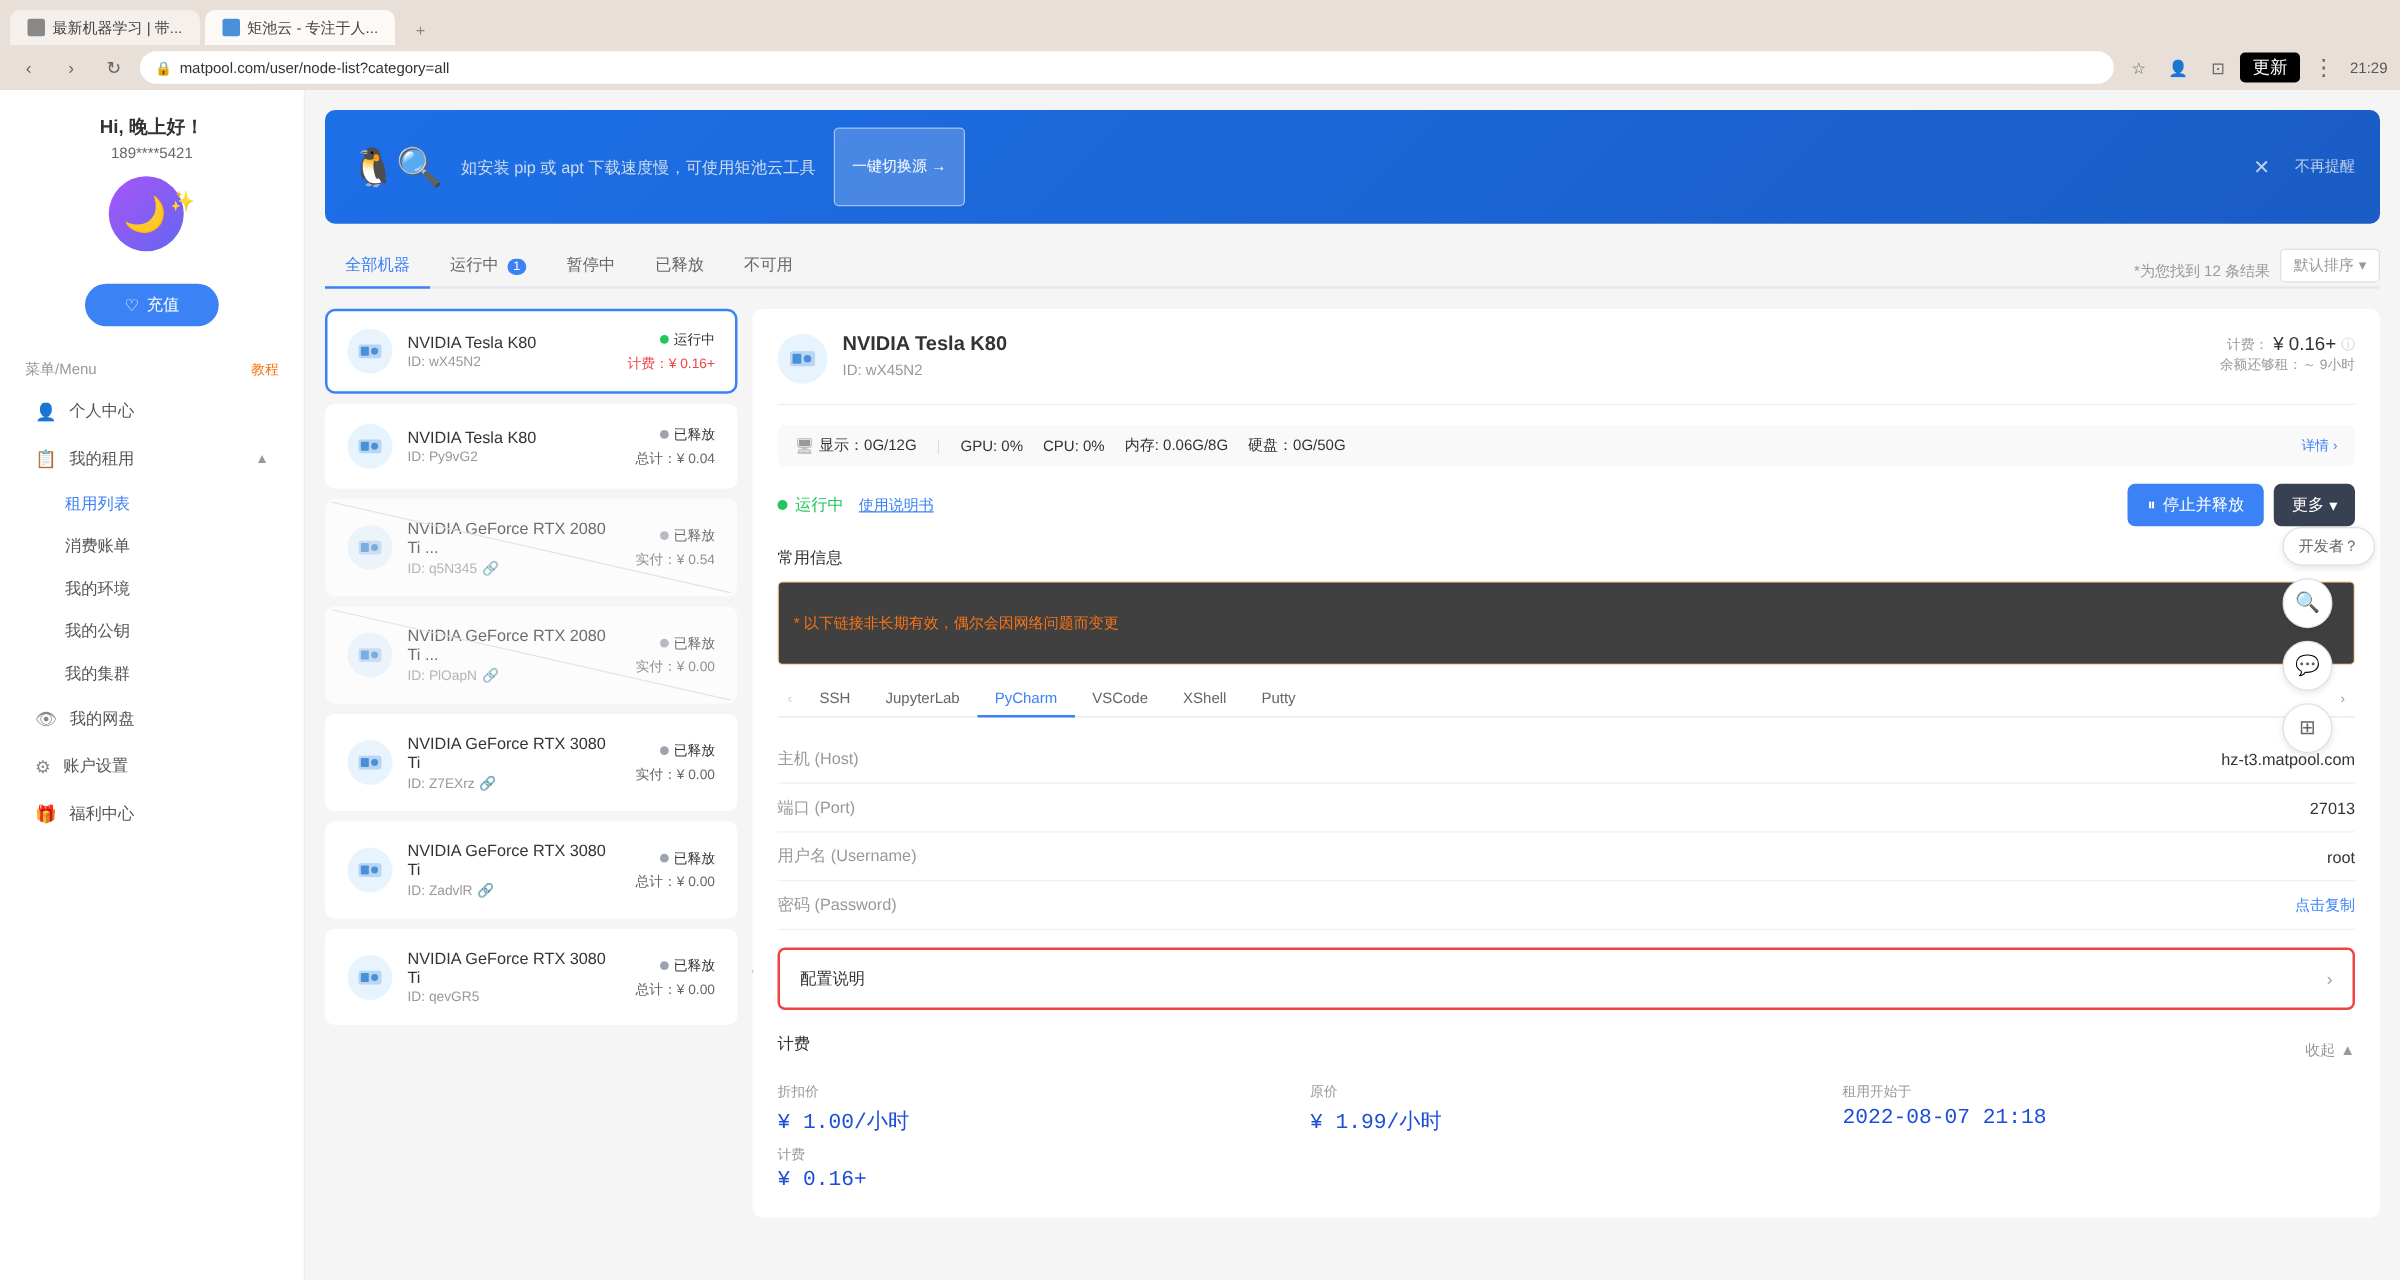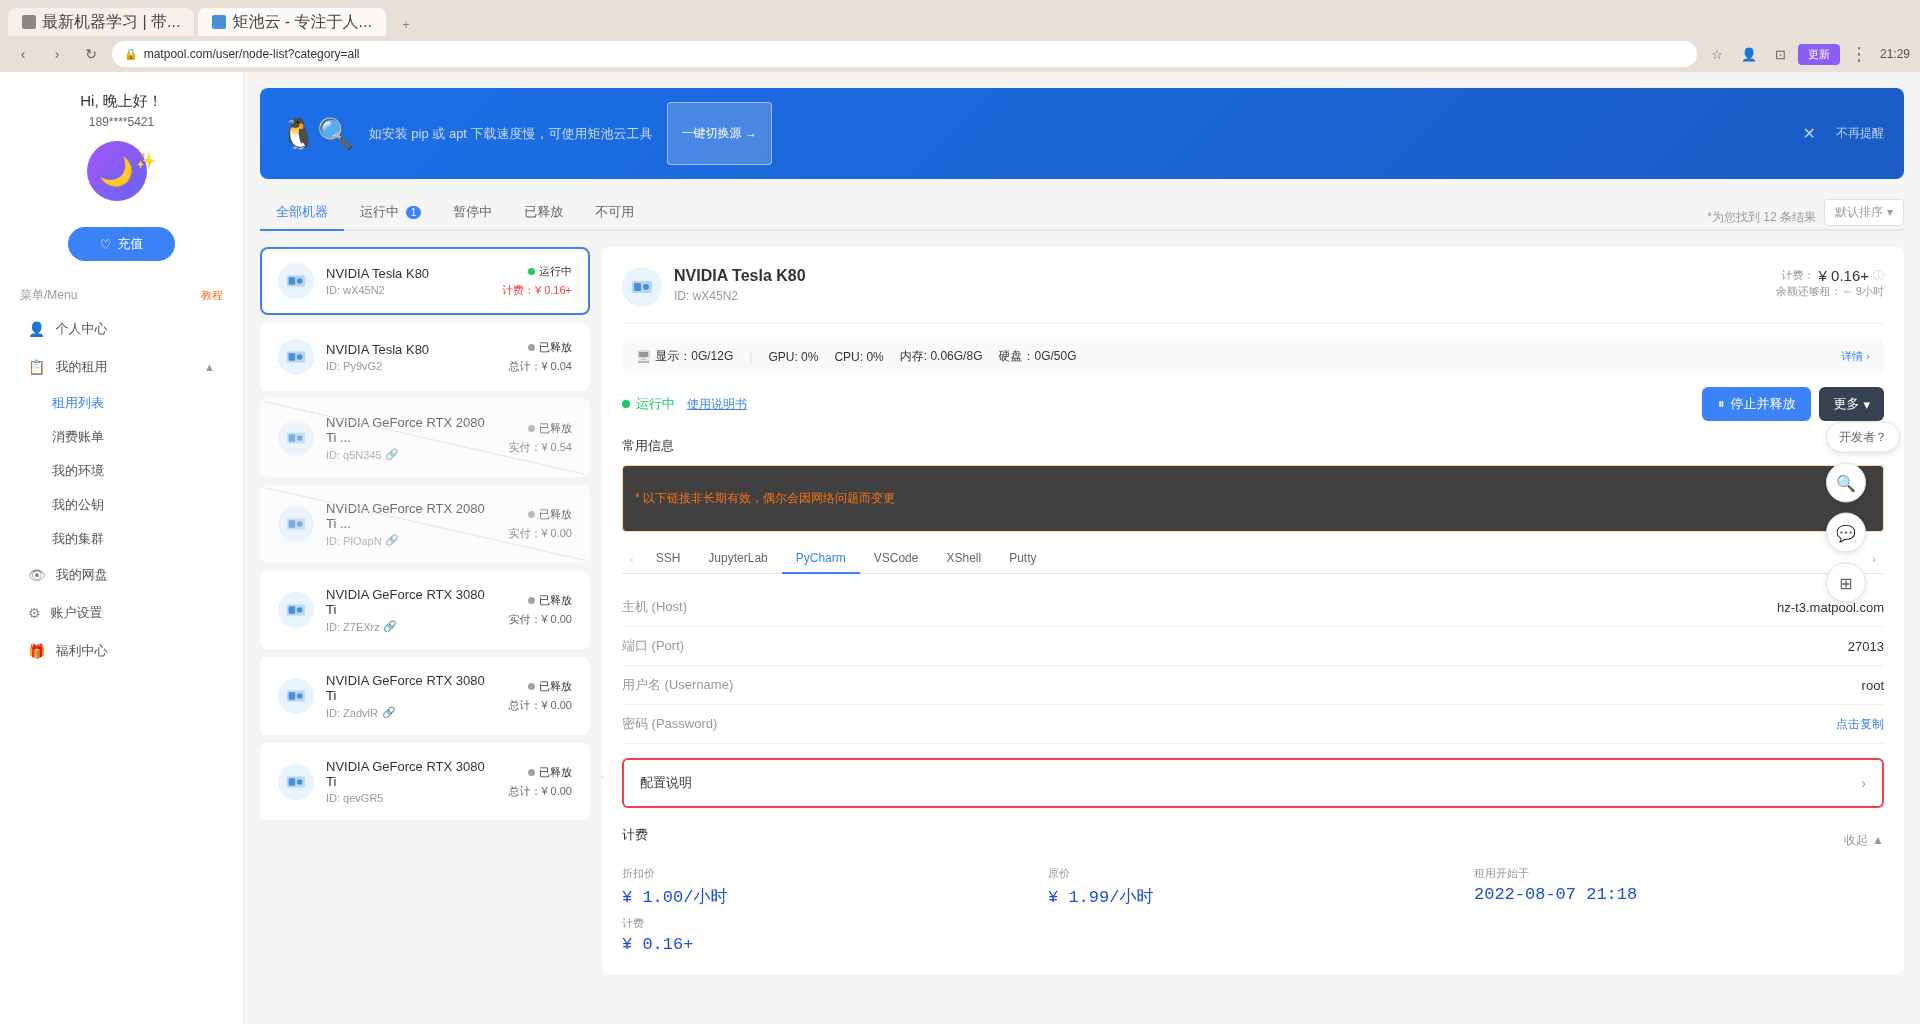--- a/index.html
+++ b/index.html
@@ -16,21 +16,21 @@
       height: 36px;
       display: flex;
       align-items: flex-end;
       padding: 0 8px;
       gap: 4px;
     }
     .browser-tab {
       background: #f5f0eb;
       border-radius: 8px 8px 0 0;
       padding: 6px 14px;
-      font-size: 16px;
+      font-size: 12px;
       color: #444;
       display: flex;
       align-items: center;
       gap: 6px;
       height: 28px;
     }
     .browser-tab.active {
       background: #fdf9f6;
     }
     .browser-tab-favicon {
@@ -69,22 +69,22 @@
       color: #333;
       gap: 6px;
     }
     .address-bar-lock { color: #4a4; font-size: 11px; }
     .browser-actions { display: flex; gap: 6px; align-items: center; }
     .browser-action-btn {
       background: transparent; border: none; cursor: pointer;
       font-size: 13px; color: #666; padding: 2px 6px;
     }
     .update-btn {
-      background: #8b5cf6; color: white; border: none;
-      border-radius: 4px; padding: 3px 10px; font-size: 11px;
+      background: #000000; color: white; border: none;
+      border-radius: 4px; padding: 3px 10px; font-size: 14px;
       cursor: pointer;
     }
 
     
     .app-container {
       display: flex;
       height: calc(1024px - 72px);
       overflow: hidden;
     }
 
@@ -94,21 +94,21 @@
       background: white;
       flex-shrink: 0;
       padding: 20px 0;
       border-right: 1px solid #eee;
       display: flex;
       flex-direction: column;
       align-items: center;
     }
     .sidebar-greeting {
       font-size: 15px;
-      font-weight: normal;
+      font-weight: bold;
       color: #333;
       margin-bottom: 4px;
     }
     .sidebar-phone {
       font-size: 12px;
       color: #666;
       margin-bottom: 12px;
     }
     .sidebar-avatar {
       width: 70px; height: 70px;

